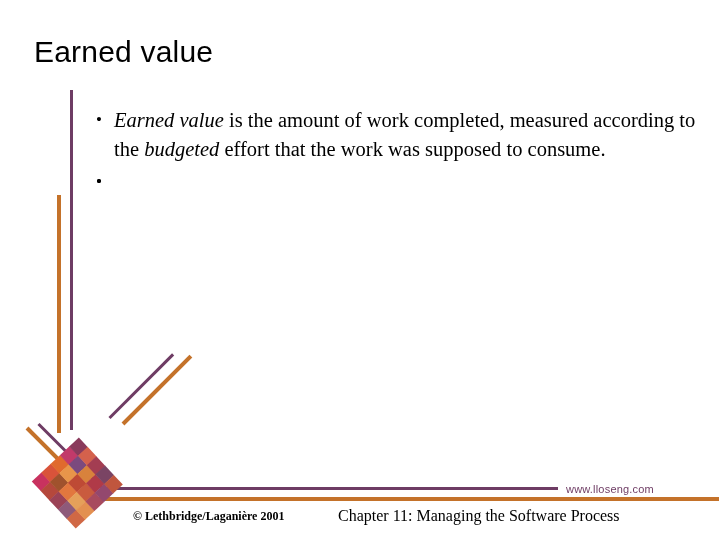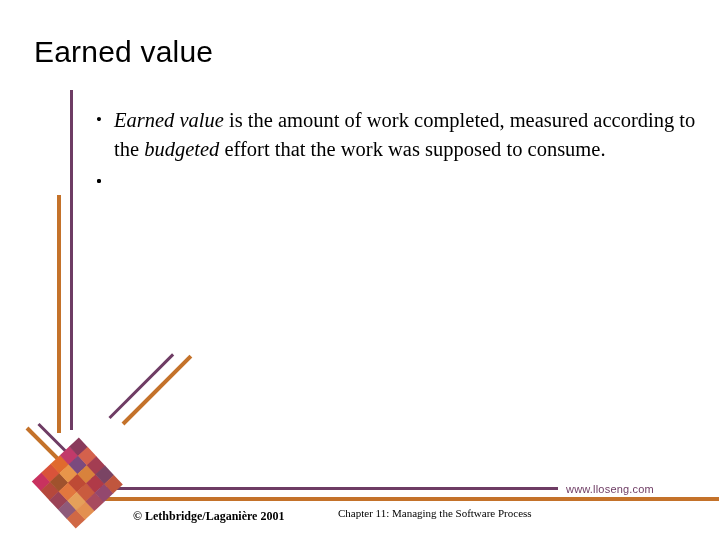--- a/index.html
+++ b/index.html
@@ -141,21 +141,21 @@
     font-size: 12px;
     font-weight: bold;
     color: #000000;
     white-space: nowrap;
   }
   #footer-chapter {
     position: absolute;
     left: 338px;
     top: 507px;
     font-family: "Liberation Serif", "DejaVu Serif", serif;
-    font-size: 11px;
+    font-size: 16px;
     color: #000000;
     white-space: nowrap;
   }
   #footer-url {
     position: absolute;
     left: 566px;
     top: 483px;
     font-family: "Liberation Sans", "DejaVu Sans", sans-serif;
     font-size: 11px;
     font-weight: normal;

